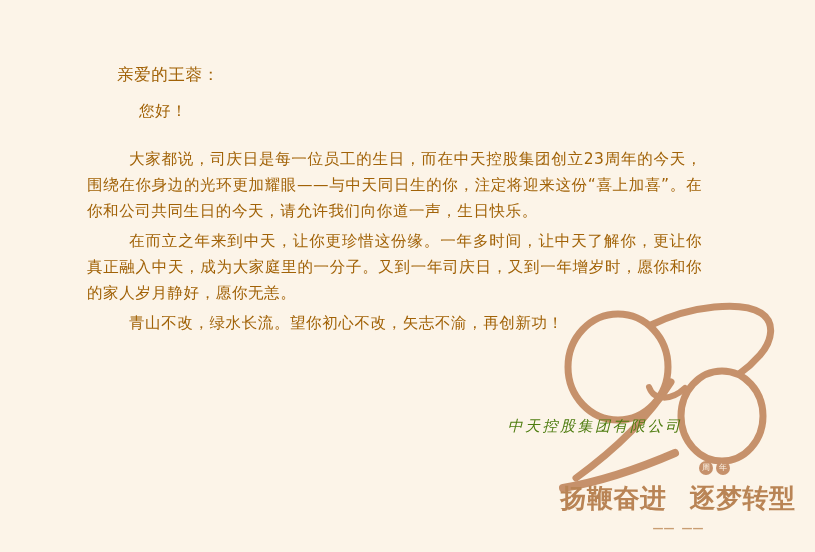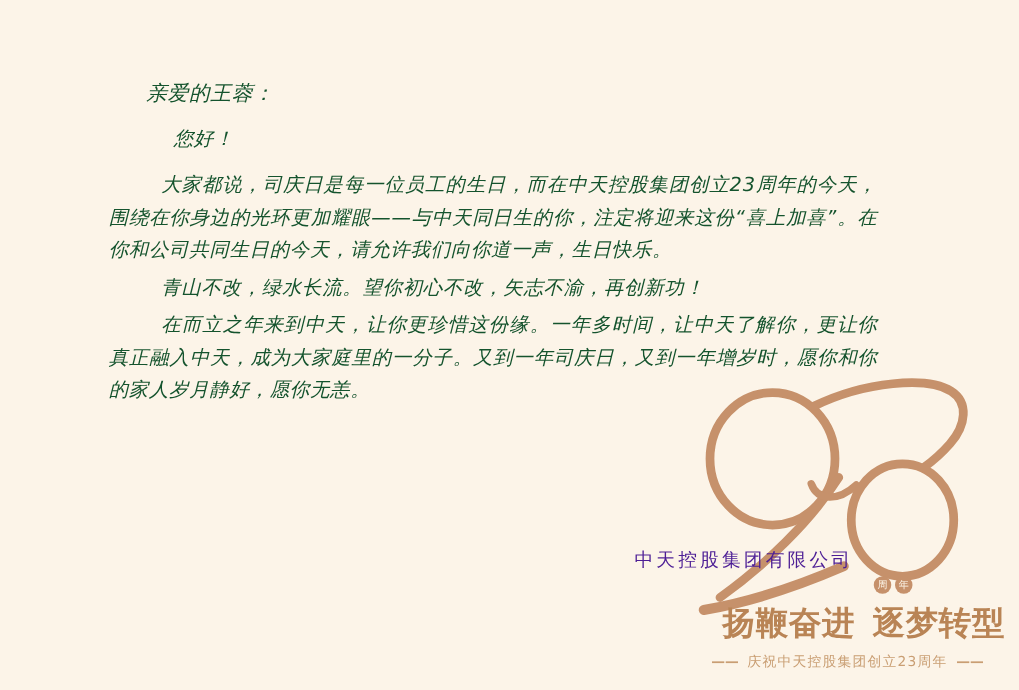--- a/index.html
+++ b/index.html
@@ -11,49 +11,48 @@
     overflow: hidden;
     font-family: "DejaVu Sans", sans-serif;
   }
 
   
   .letter {
     position: absolute;
     left: 83px;
     top: 62px;
     width: 623px;
-    color: #14532d;
+    color: #a16207;
     font-size: 15.5px;
     line-height: 26px;
     letter-spacing: 0.6px;
     text-align: justify;
-    font-style: italic;
     z-index: 3;
   }
   .salutation {
     text-indent: 34px;
     margin: 0 0 10px 0;
     font-size: 16.5px;
   }
   .greeting {
     text-indent: 56px;
-    margin: 0 0 11px 0;
+    margin: 0 0 22px 0;
   }
   .para { margin: 4px; text-indent: 42px; }
 
   
   .closing {
     position: absolute;
     left: 468px;
     top: 417px;
     width: 254px;
     text-align: center;
-    color: #4c1d95;
+    color: #4d7c0f;
+    font-style: italic;
     z-index: 3;
-    margin-top: 22px;
   }
   .company { font-size: 15px; letter-spacing: 2.5px; }
   .date {
     font-size: 13.5px;
     letter-spacing: 2px;
     margin-top: 7px;
     padding-left: 30px;
   }
 
   
@@ -86,22 +85,22 @@
     text-align: center;
     font-style: normal;
   }
 
   
   .slogan {
     position: absolute;
     left: 552px;
     top: 481px;
     width: 252px;
-    text-align: right;
-    font-family: Liberation Serif, serif;
+    text-align: center;
+    font-family: Liberation Mono, monospace;
     font-size: 26px;
     font-weight: bold;
     color: #b98455;
     letter-spacing: 0.5px;
     word-spacing: 7px;
     white-space: nowrap;
     z-index: 3;
   }
   .subtitle {
     position: absolute;
@@ -122,22 +121,22 @@
 </style>
 </head>
 <body>
 
 <div class="page">
 
   <div class="letter">
     <div class="salutation">亲爱的王蓉：</div>
     <div class="greeting">您好！</div>
     <p class="para">大家都说，司庆日是每一位员工的生日，而在中天控股集团创立23周年的今天，围绕在你身边的光环更加耀眼——与中天同日生的你，注定将迎来这份“喜上加喜”。在你和公司共同生日的今天，请允许我们向你道一声，生日快乐。</p>
+    <p class="para">在而立之年来到中天，让你更珍惜这份缘。一年多时间，让中天了解你，更让你真正融入中天，成为大家庭里的一分子。又到一年司庆日，又到一年增岁时，愿你和你的家人岁月静好，愿你无恙。</p>
     <p class="para">青山不改，绿水长流。望你初心不改，矢志不渝，再创新功！</p>
-    <p class="para">在而立之年来到中天，让你更珍惜这份缘。一年多时间，让中天了解你，更让你真正融入中天，成为大家庭里的一分子。又到一年司庆日，又到一年增岁时，愿你和你的家人岁月静好，愿你无恙。</p>
   </div>
 
   <div class="closing">
     <div class="company">中天控股集团有限公司</div>
   </div>
 
   <div class="logo" aria-label="23">
     <svg width="260" height="252" viewBox="0 0 260 252" xmlns="http://www.w3.org/2000/svg">
       <g fill="none" stroke="#c6916b" stroke-linecap="round">
 
@@ -154,17 +153,16 @@
 
   <div class="seals">
     <span class="seal">周</span>
     <span class="seal">年</span>
   </div>
 
   <div class="slogan">扬鞭奋进 逐梦转型</div>
 
   <div class="subtitle">
     <span class="dash">——</span>
-    <span>庆祝中天控股集团创立23周年</span>
     <span class="dash">——</span>
   </div>
 
 </div>
 
 </body></html>

